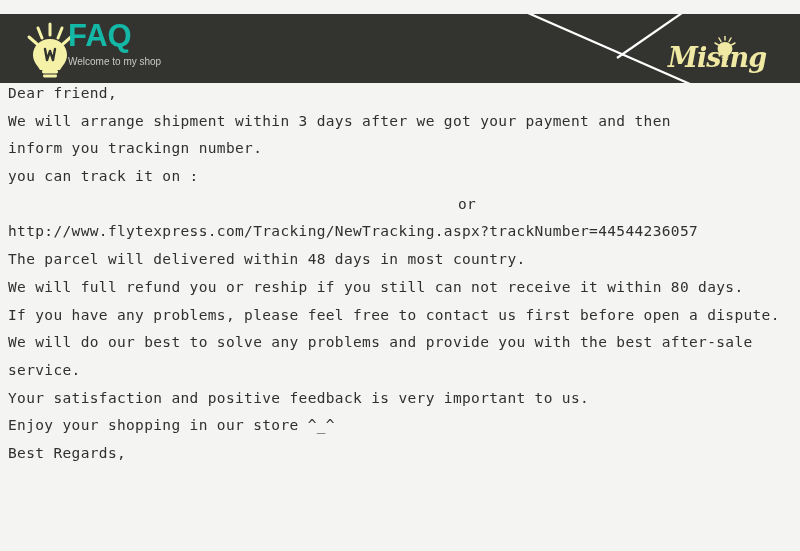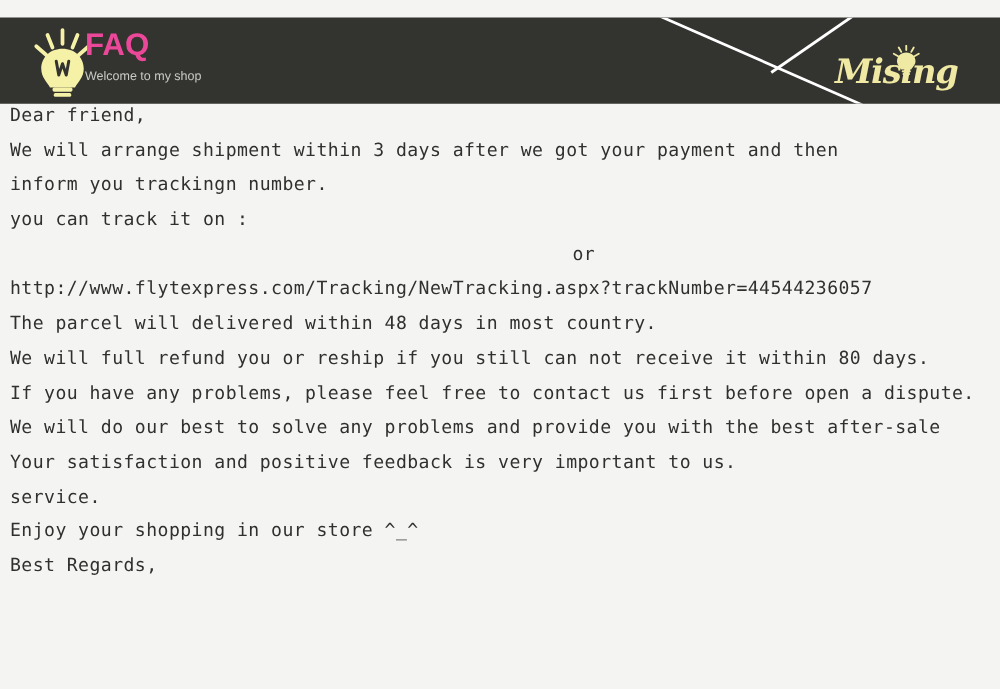--- a/index.html
+++ b/index.html
@@ -44,23 +44,23 @@
   }
 
   .titles {
     position: absolute;
     left: 68px;
     top: 8px;
   }
 
   .faq-title {
     font-family: "Liberation Sans", sans-serif;
-    font-size: 25px;
+    font-size: 31px;
     font-weight: bold;
-    color: #ec4899;
+    color: #14b8a6;
     line-height: 28px;
     letter-spacing: 0px;
   }
 
   .faq-sub {
     font-family: "Liberation Sans", sans-serif;
     font-size: 10px;
     color: #c9c9c6;
     line-height: 20px;
     margin-top: 2px;
@@ -182,18 +182,18 @@
 
   <div class="line with-or">
     <span class="or-tag">or</span>
   </div>
 
   <div class="line">http://www.flytexpress.com/Tracking/NewTracking.aspx?trackNumber=44544236057</div>
   <div class="line">The parcel will delivered within 48 days in most country.</div>
   <div class="line">We will full refund you or reship if you still can not receive it within 80 days.</div>
   <div class="line">If you have any problems, please feel free to contact us first before open a dispute.</div>
   <div class="line">We will do our best to solve any problems and provide you with the best after-sale</div>
+  <div class="line">service.</div>
   <div class="line">Your satisfaction and positive feedback is very important to us.</div>
-  <div class="line">service.</div>
   <div class="line">Enjoy your shopping in our store ^_^</div>
   <div class="line">Best Regards,</div>
 
 </div>
 
 </body></html>

